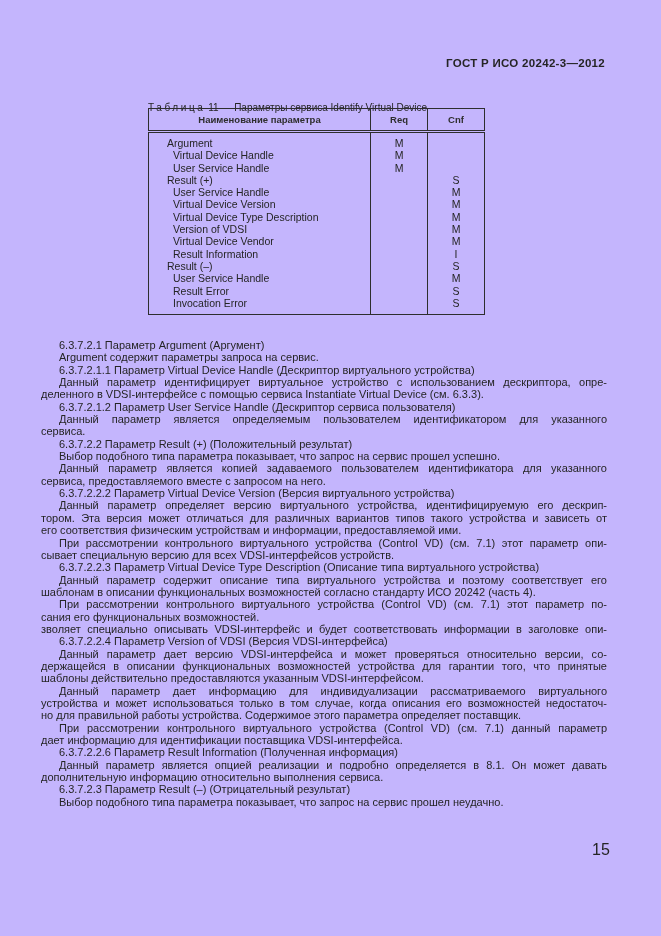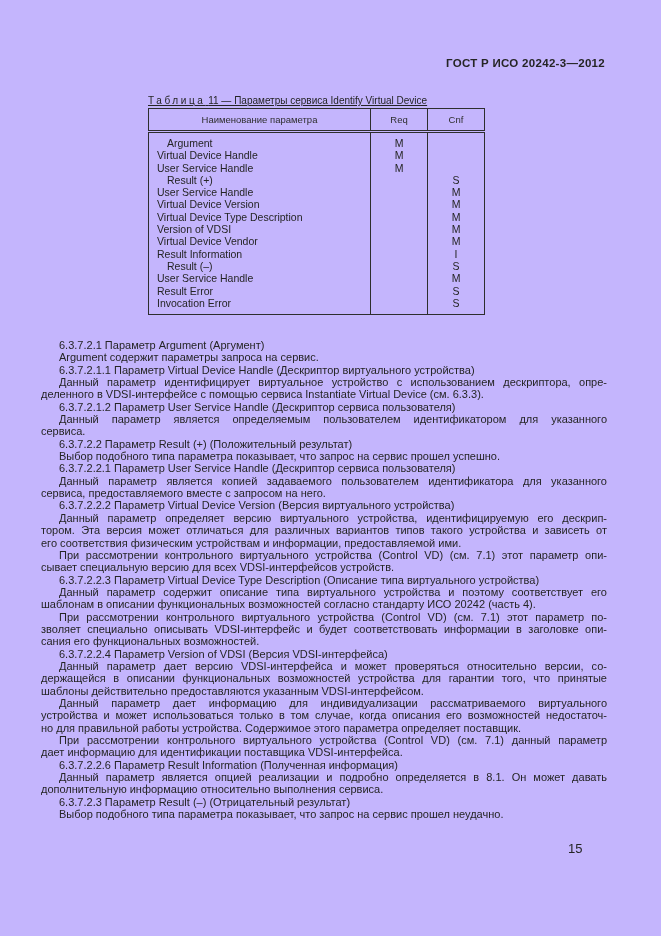--- a/index.html
+++ b/index.html
@@ -10,55 +10,55 @@
     font-family:"Liberation Sans",sans-serif;
     color:#252525;
     overflow:hidden;
   }
   .doc-header{
     position:absolute;top:57px;right:56px;
     font-size:11.5px;font-weight:bold;letter-spacing:.3px;
     white-space:nowrap;
   }
   .table-caption{
-    position:absolute;left:148px;top:95px;
-    font-size:10px;white-space:nowrap;text-decoration:underline;
+    position:absolute;left:148px;top:102px;
+    font-size:10px;white-space:nowrap;
   }
   .table-caption .cap-word{letter-spacing:2.6px;}
   .params-table{
     position:absolute;left:148px;top:108px;
     width:336px;border-collapse:collapse;table-layout:fixed;
     border:1px solid #2e2e2e;
   }
   .params-table th{
-    font-size:9.5px;font-weight:normal;color:#2e2e2e;
+    font-size:9.5px;font-weight:bold;color:#2e2e2e;
     text-align:center;vertical-align:middle;
     height:21px;padding:0 2px;
     border-bottom:3px double #2e2e2e;
   }
   .params-table th+th, .params-table td+td{border-left:1px solid #2e2e2e;margin-top:36px;}
   .params-table td{
     font-size:10.5px;line-height:12.3px;padding:0;
     vertical-align:top;color:#252525;
   }
   .params-table td.pname{padding-left:18px;}
-  .params-table td.pname.ind{padding-left:8px;}
+  .params-table td.pname.ind{padding-left:24px;}
   .params-table td.mid{text-align:center;}
   .params-table tbody tr:first-child td{padding-top:4px;}
   .params-table tbody tr:last-child td{padding-bottom:5px;}
   .body-text{
     position:absolute;left:41px;top:303px;width:566px;
     font-size:11px;line-height:12.35px;margin-top:36px;
   }
   .body-text .line{white-space:normal;}
   .body-text .line.first{text-indent:18px;}
   .body-text .line.just{text-align:justify;text-align-last:justify;}
   .page-number{
-    position:absolute;left:568px;top:841px;
-    font-size:13px;
+    position:absolute;left:592px;top:841px;
+    font-size:16px;
   }
 </style>
 </head>
 <body>
 
 <div class="page">
 
   <div class="doc-header">ГОСТ Р ИСО 20242-3—2012</div>
 
   <div class="table-caption">
@@ -174,23 +174,20 @@
         <div class="line first just">Данный параметр является определяемым пользователем идентификатором для указанного</div>
         <div class="line">сервиса.</div>
       </div>
       <div>
         <div class="line first">6.3.7.2.2 Параметр Result (+) (Положительный результат)</div>
       </div>
       <div>
         <div class="line first">Выбор подобного типа параметра показывает, что запрос на сервис прошел успешно.</div>
       </div>
       <div>
-        <div class="line first">6.3.7.2.2.1 Параметр User Service Handle (Дескриптор сервиса пользователя)</div>
-      </div>
-      <div>
         <div class="line first just">Данный параметр является копией задаваемого пользователем идентификатора для указанного</div>
         <div class="line">сервиса, предоставляемого вместе с запросом на него.</div>
       </div>
       <div>
         <div class="line first">6.3.7.2.2.2 Параметр Virtual Device Version (Версия виртуального устройства)</div>
       </div>
       <div>
         <div class="line first just">Данный параметр определяет версию виртуального устройства, идентифицируемую его дескрип-</div>
         <div class="line just">тором. Эта версия может отличаться для различных вариантов типов такого устройства и зависеть от</div>
         <div class="line">его соответствия физическим устройствам и информации, предоставляемой ими.</div>
@@ -201,22 +198,22 @@
       </div>
       <div>
         <div class="line first">6.3.7.2.2.3 Параметр Virtual Device Type Description (Описание типа виртуального устройства)</div>
       </div>
       <div>
         <div class="line first just">Данный параметр содержит описание типа виртуального устройства и поэтому соответствует его</div>
         <div class="line">шаблонам в описании функциональных возможностей согласно стандарту ИСО 20242 (часть 4).</div>
       </div>
       <div>
         <div class="line first just">При рассмотрении контрольного виртуального устройства (Control VD) (см. 7.1) этот параметр по-</div>
+        <div class="line">сания его функциональных возможностей.</div>
         <div class="line just">зволяет специально описывать VDSI-интерфейс и будет соответствовать информации в заголовке опи-</div>
-        <div class="line">сания его функциональных возможностей.</div>
       </div>
       <div>
         <div class="line first">6.3.7.2.2.4 Параметр Version of VDSI (Версия VDSI-интерфейса)</div>
       </div>
       <div>
         <div class="line first just">Данный параметр дает версию VDSI-интерфейса и может проверяться относительно версии, со-</div>
         <div class="line just">держащейся в описании функциональных возможностей устройства для гарантии того, что принятые</div>
         <div class="line">шаблоны действительно предоставляются указанным VDSI-интерфейсом.</div>
       </div>
       <div>

